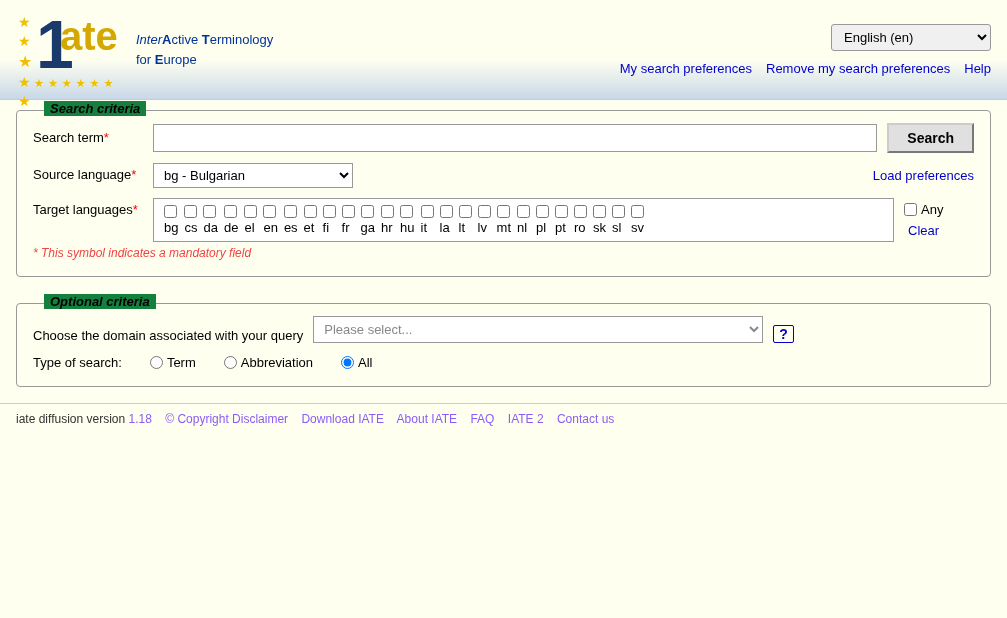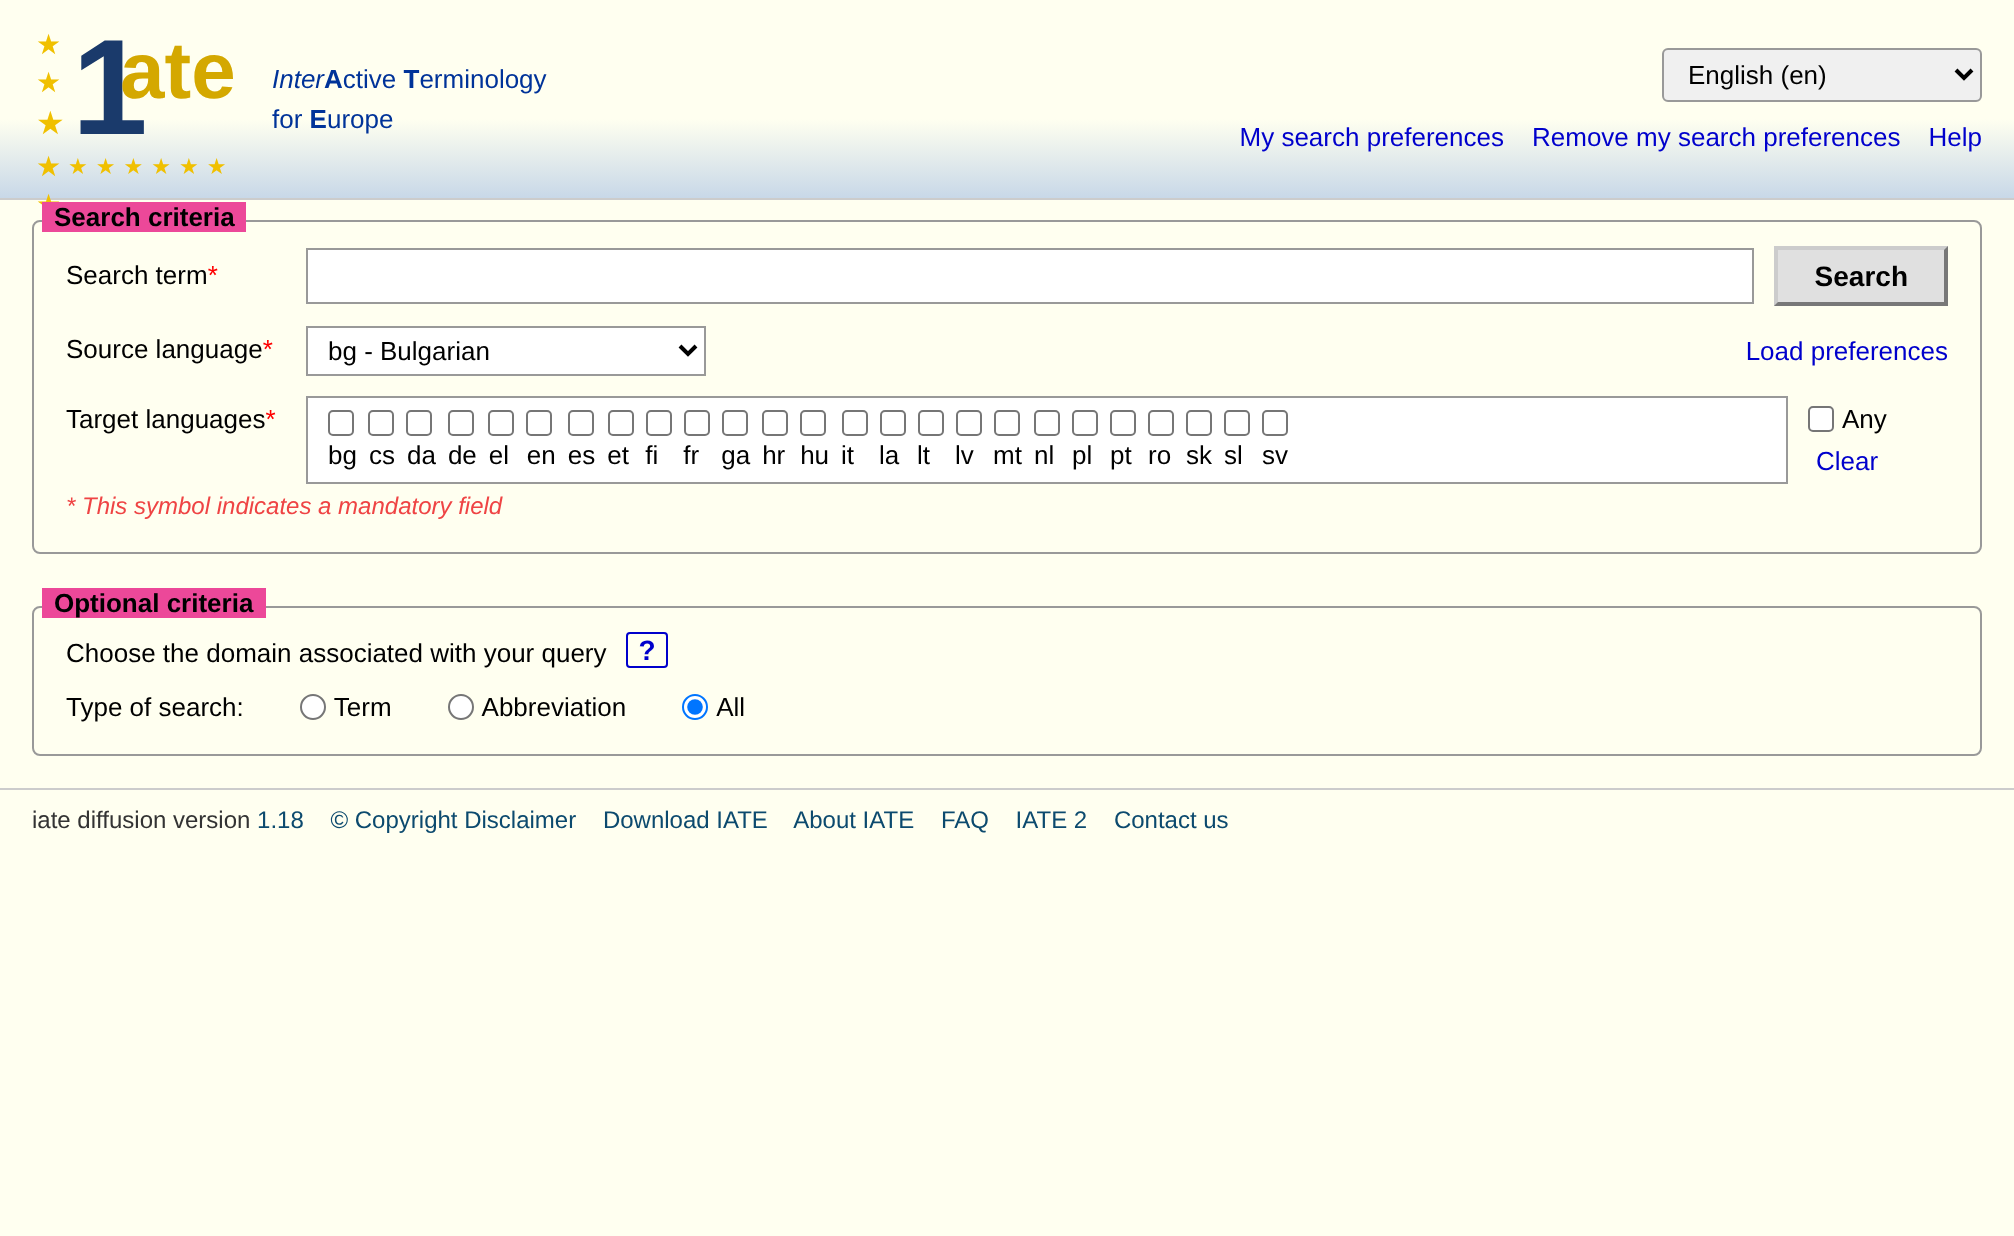--- a/index.html
+++ b/index.html
@@ -71,25 +71,26 @@
       border: 1px solid #999;
       border-radius: 4px;
       padding: 12px 16px 16px;
       margin-bottom: 10px;
       background: #fffff0;
       position: relative;
     }
     .box-legend {
       font-weight: bold;
       font-size: 13px;
-      background: #ec4899;
+      background: #15803d;
       padding: 0 6px;
       position: absolute;
       top: -10px;
-      left: 4px;
+      left: 27px;
+      font-style: italic;
     }
     .form-row {
       display: flex;
       align-items: center;
       margin-bottom: 10px;
       gap: 10px;
     }
     .form-label {
       width: 110px;
       min-width: 110px;
@@ -242,21 +243,21 @@
     
     .footer {
       padding: 8px 16px;
       font-size: 12px;
       color: #333;
       border-top: 1px solid #ccc;
       background: #fffff0;
       margin-top: 6px;
     }
     .footer a {
-      color: #0c4a6e;
+      color: #8b5cf6;
       text-decoration: none;
     }
   </style>
 </head>
 <body>
 
 <div class="header">
   <div class="logo-area">
     <div class="logo-box">
 
@@ -441,20 +442,21 @@
     </div>
 
     <div class="mandatory-note">* This symbol indicates a mandatory field</div>
   </div>
 
   <div class="optional-box">
     <div class="box-legend">Optional criteria</div>
 
     <div class="domain-row">
       <span class="domain-label">Choose the domain associated with your query</span>
+      <select class="domain-select"><option value="">Please select...</option></select>
       <a href="#" class="help-link">?</a>
     </div>
 
     <div class="search-type-row">
       <span class="search-type-label">Type of search:</span>
       <label class="radio-item">
         <input type="radio" name="searchtype" value="Term" style="">
         <span>Term</span>
       </label>
       <label class="radio-item">

